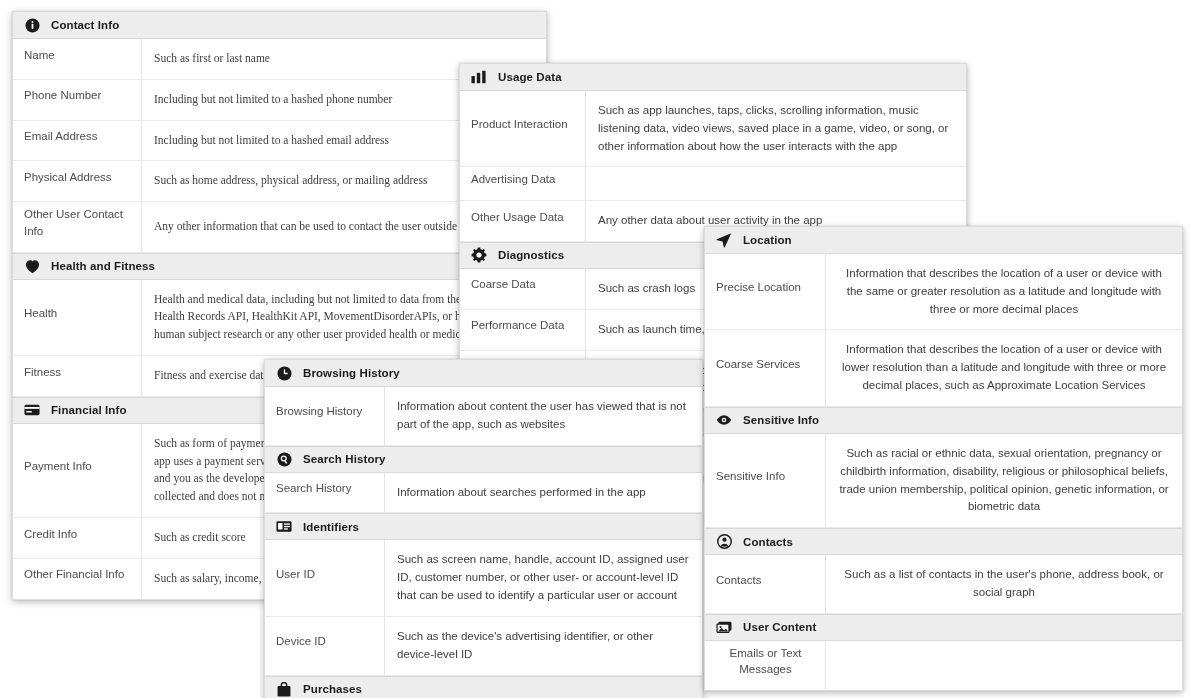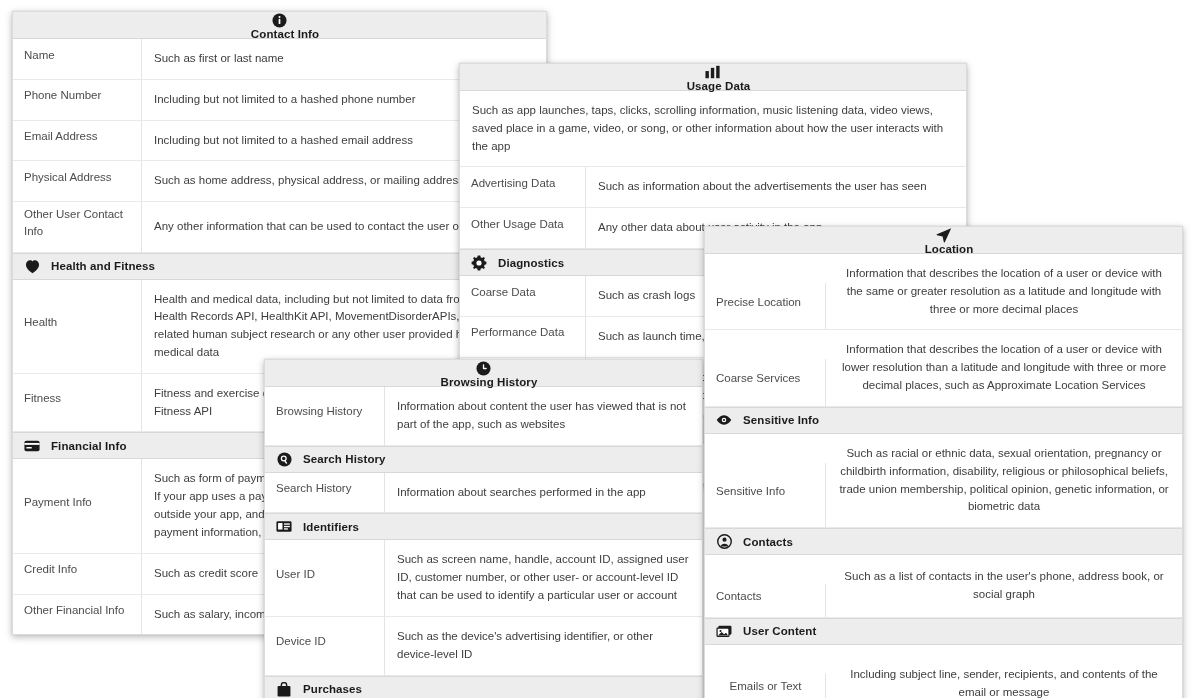--- a/index.html
+++ b/index.html
@@ -28,21 +28,20 @@
     border-bottom: 1px solid #d8d8d8;
     border-top: 1px solid #d8d8d8;
     height: 27px;
     display: flex;
     align-items: center;
     padding-left: 11px;
     box-sizing: border-box;
   }
   .group-header:first-child {
     border-top: none;
-    flex-direction: column;
   }
   .group-header .ghicon {
     width: 16px;
     height: 16px;
     flex: 0 0 16px;
     display: flex;
     align-items: center;
     justify-content: center;
     margin-right: 11px;
   }
@@ -83,36 +82,36 @@
     align-items: center;
     line-height: 1.55;
     flex: 1 1 auto;
   }
 
   
   #panel-contact-financial {
     left: 12px;  top: 11px;  width: 535px;
   }
   #panel-contact-financial .cell-name { width: 129px; flex: 0 0 129px; }
-  #panel-contact-financial .cell-desc { width: 404px; }
+  #panel-contact-financial .cell-desc { width: 404px; font-family: Liberation Serif, serif; }
 
   #panel-usage-diagnostics {
     left: 459px; top: 63px;  width: 508px;
   }
   #panel-usage-diagnostics .cell-name { width: 126px; flex: 0 0 126px; }
 
   #panel-browsing-purchases {
     left: 264px; top: 359px; width: 439px;
   }
   #panel-browsing-purchases .cell-name { width: 120px; flex: 0 0 120px; }
 
   #panel-location-usercontent {
     left: 704px; top: 226px; width: 479px; text-align: center;
   }
-  #panel-location-usercontent .cell-name { width: 121px; flex: 0 0 121px; margin-top: 29px; }
+  #panel-location-usercontent .cell-name { width: 121px; flex: 0 0 121px; }
 
   
   #panel-contact-financial   { z-index: 1; }
   #panel-usage-diagnostics   { z-index: 2; }
   #panel-browsing-purchases  { z-index: 3; }
   #panel-location-usercontent{ z-index: 4; }
 </style>
 </head>
 <body>
 
@@ -191,25 +190,25 @@
       <span class="ghicon">
         <svg width="16" height="14" viewBox="0 0 17 14">
           <rect x="0.5" y="6" width="3.6" height="7.6" fill="#1b1b1b"></rect>
           <rect x="6.2" y="2.6" width="3.6" height="11" fill="#1b1b1b"></rect>
           <rect x="11.9" y="0.4" width="3.6" height="13.2" fill="#1b1b1b"></rect>
         </svg>
       </span>
       <span class="group-title">Usage Data</span>
     </div>
     <div class="row">
+      <div class="cell-name">Product Interaction</div>
       <div class="cell-desc">Such as app launches, taps, clicks, scrolling information, music listening data, video views, saved place in a game, video, or song, or other information about how the user interacts with the app</div>
     </div>
     <div class="row">
       <div class="cell-name">Advertising Data</div>
-      <div class="cell-desc">Such as information about the advertisements the user has seen</div>
     </div>
     <div class="row">
       <div class="cell-name">Other Usage Data</div>
       <div class="cell-desc">Any other data about user activity in the app</div>
     </div>
     <div class="group-header">
       <span class="ghicon">
         <svg width="16" height="16" viewBox="0 0 16 16">
           <path d="M8 0.6 9.25 0.6 9.65 2.35 11.2 3.0 12.75 2.05 13.95 3.25 13.0 4.8 13.65 6.35 15.4 6.75 15.4 8.0 15.4 9.25 13.65 9.65 13.0 11.2 13.95 12.75 12.75 13.95 11.2 13.0 9.65 13.65 9.25 15.4 8 15.4 6.75 15.4 6.35 13.65 4.8 13.0 3.25 13.95 2.05 12.75 3.0 11.2 2.35 9.65 0.6 9.25 0.6 8 0.6 6.75 2.35 6.35 3.0 4.8 2.05 3.25 3.25 2.05 4.8 3.0 6.35 2.35 6.75 0.6Z" fill="#1b1b1b"></path>
           <circle cx="8" cy="8" r="2.6" fill="#fff"></circle>
@@ -356,15 +355,14 @@
           <rect x="0.5" y="2.6" width="14.8" height="10.6" rx="1.3" fill="#1b1b1b"></rect>
           <rect x="1.9" y="4.0" width="12.0" height="7.8" rx="0.7" fill="#fff"></rect>
           <circle cx="5.1" cy="6.5" r="1.15" fill="#1b1b1b"></circle>
           <path d="M2.3 11.5 6.3 7.6 9.1 10.2 11.3 8.3 13.6 11.5Z" fill="#1b1b1b"></path>
         </svg>
       </span>
       <span class="group-title">User Content</span>
     </div>
     <div class="row">
       <div class="cell-name">Emails or Text Messages</div>
-      <div class="cell-desc">Including subject line, sender, recipients, and contents of the email or message</div>
     </div>
   </div>
 
 </body></html>

